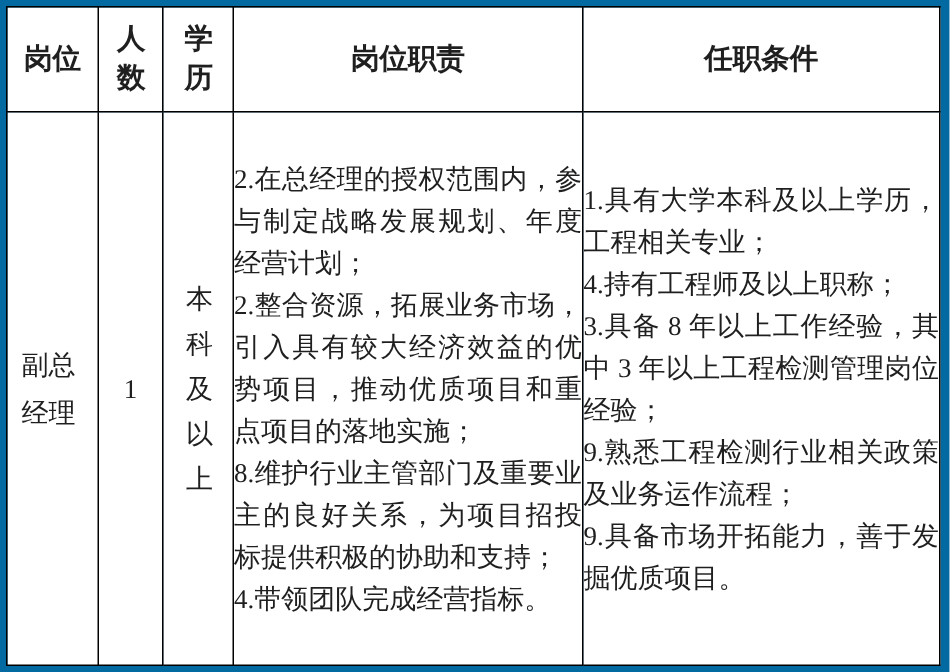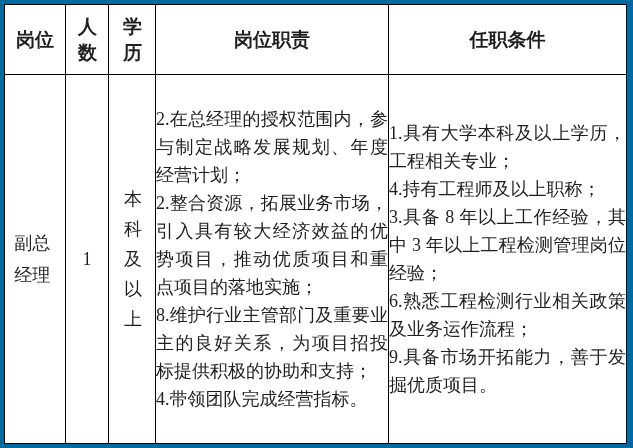--- a/index.html
+++ b/index.html
@@ -116,20 +116,20 @@
               <p>2.整合资源，拓展业务市场，引入具有较大经济效益的优势项目，推动优质项目和重点项目的落地实施；</p>
               <p>8.维护行业主管部门及重要业主的良好关系，为项目招投标提供积极的协助和支持；</p>
               <p>4.带领团队完成经营指标。</p>
             </div>
       </td>
       <td class="cell-reqs">
         <div>
               <p>1.具有大学本科及以上学历，工程相关专业；</p>
               <p>4.持有工程师及以上职称；</p>
               <p>3.具备 8 年以上工作经验，其中 3 年以上工程检测管理岗位经验；</p>
-              <p>6.熟悉工程检测行业相关政策及业务运作流程；</p>
+              <p>9.熟悉工程检测行业相关政策及业务运作流程；</p>
               <p>9.具备市场开拓能力，善于发掘优质项目。</p>
             </div>
       </td>
     </tr>
   </tbody>
     </table>
 </div>
 
 </body></html>

